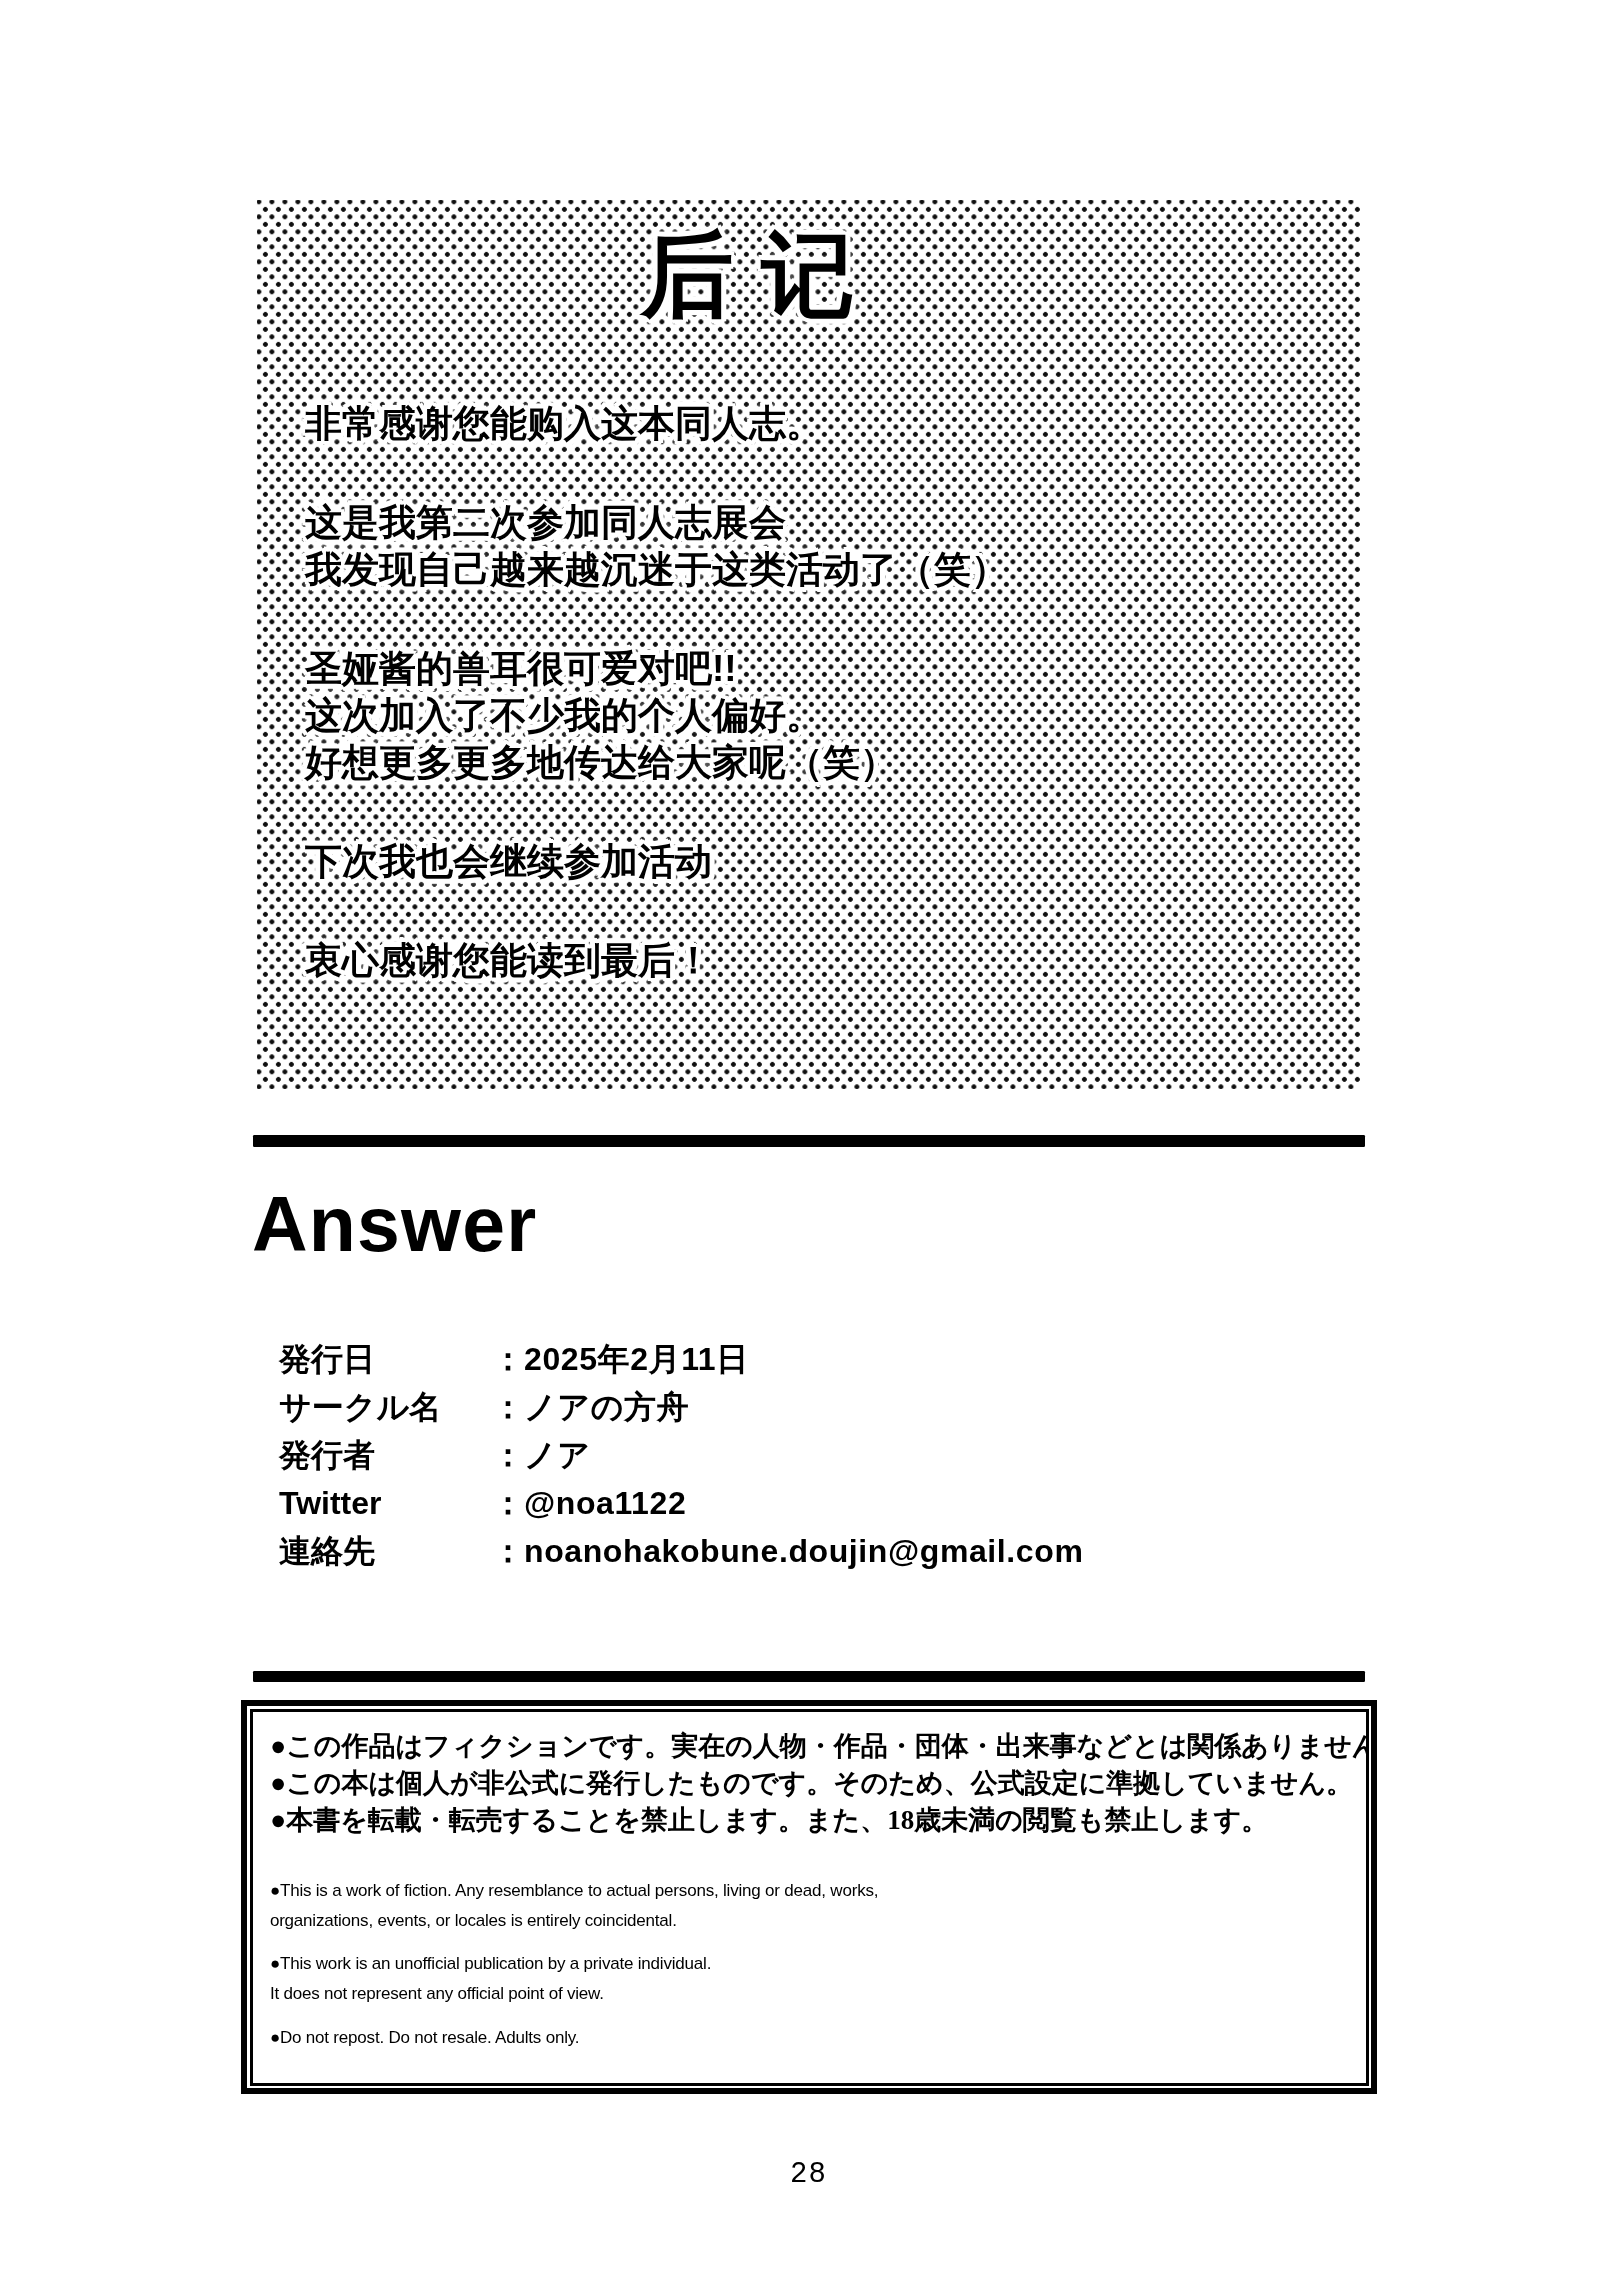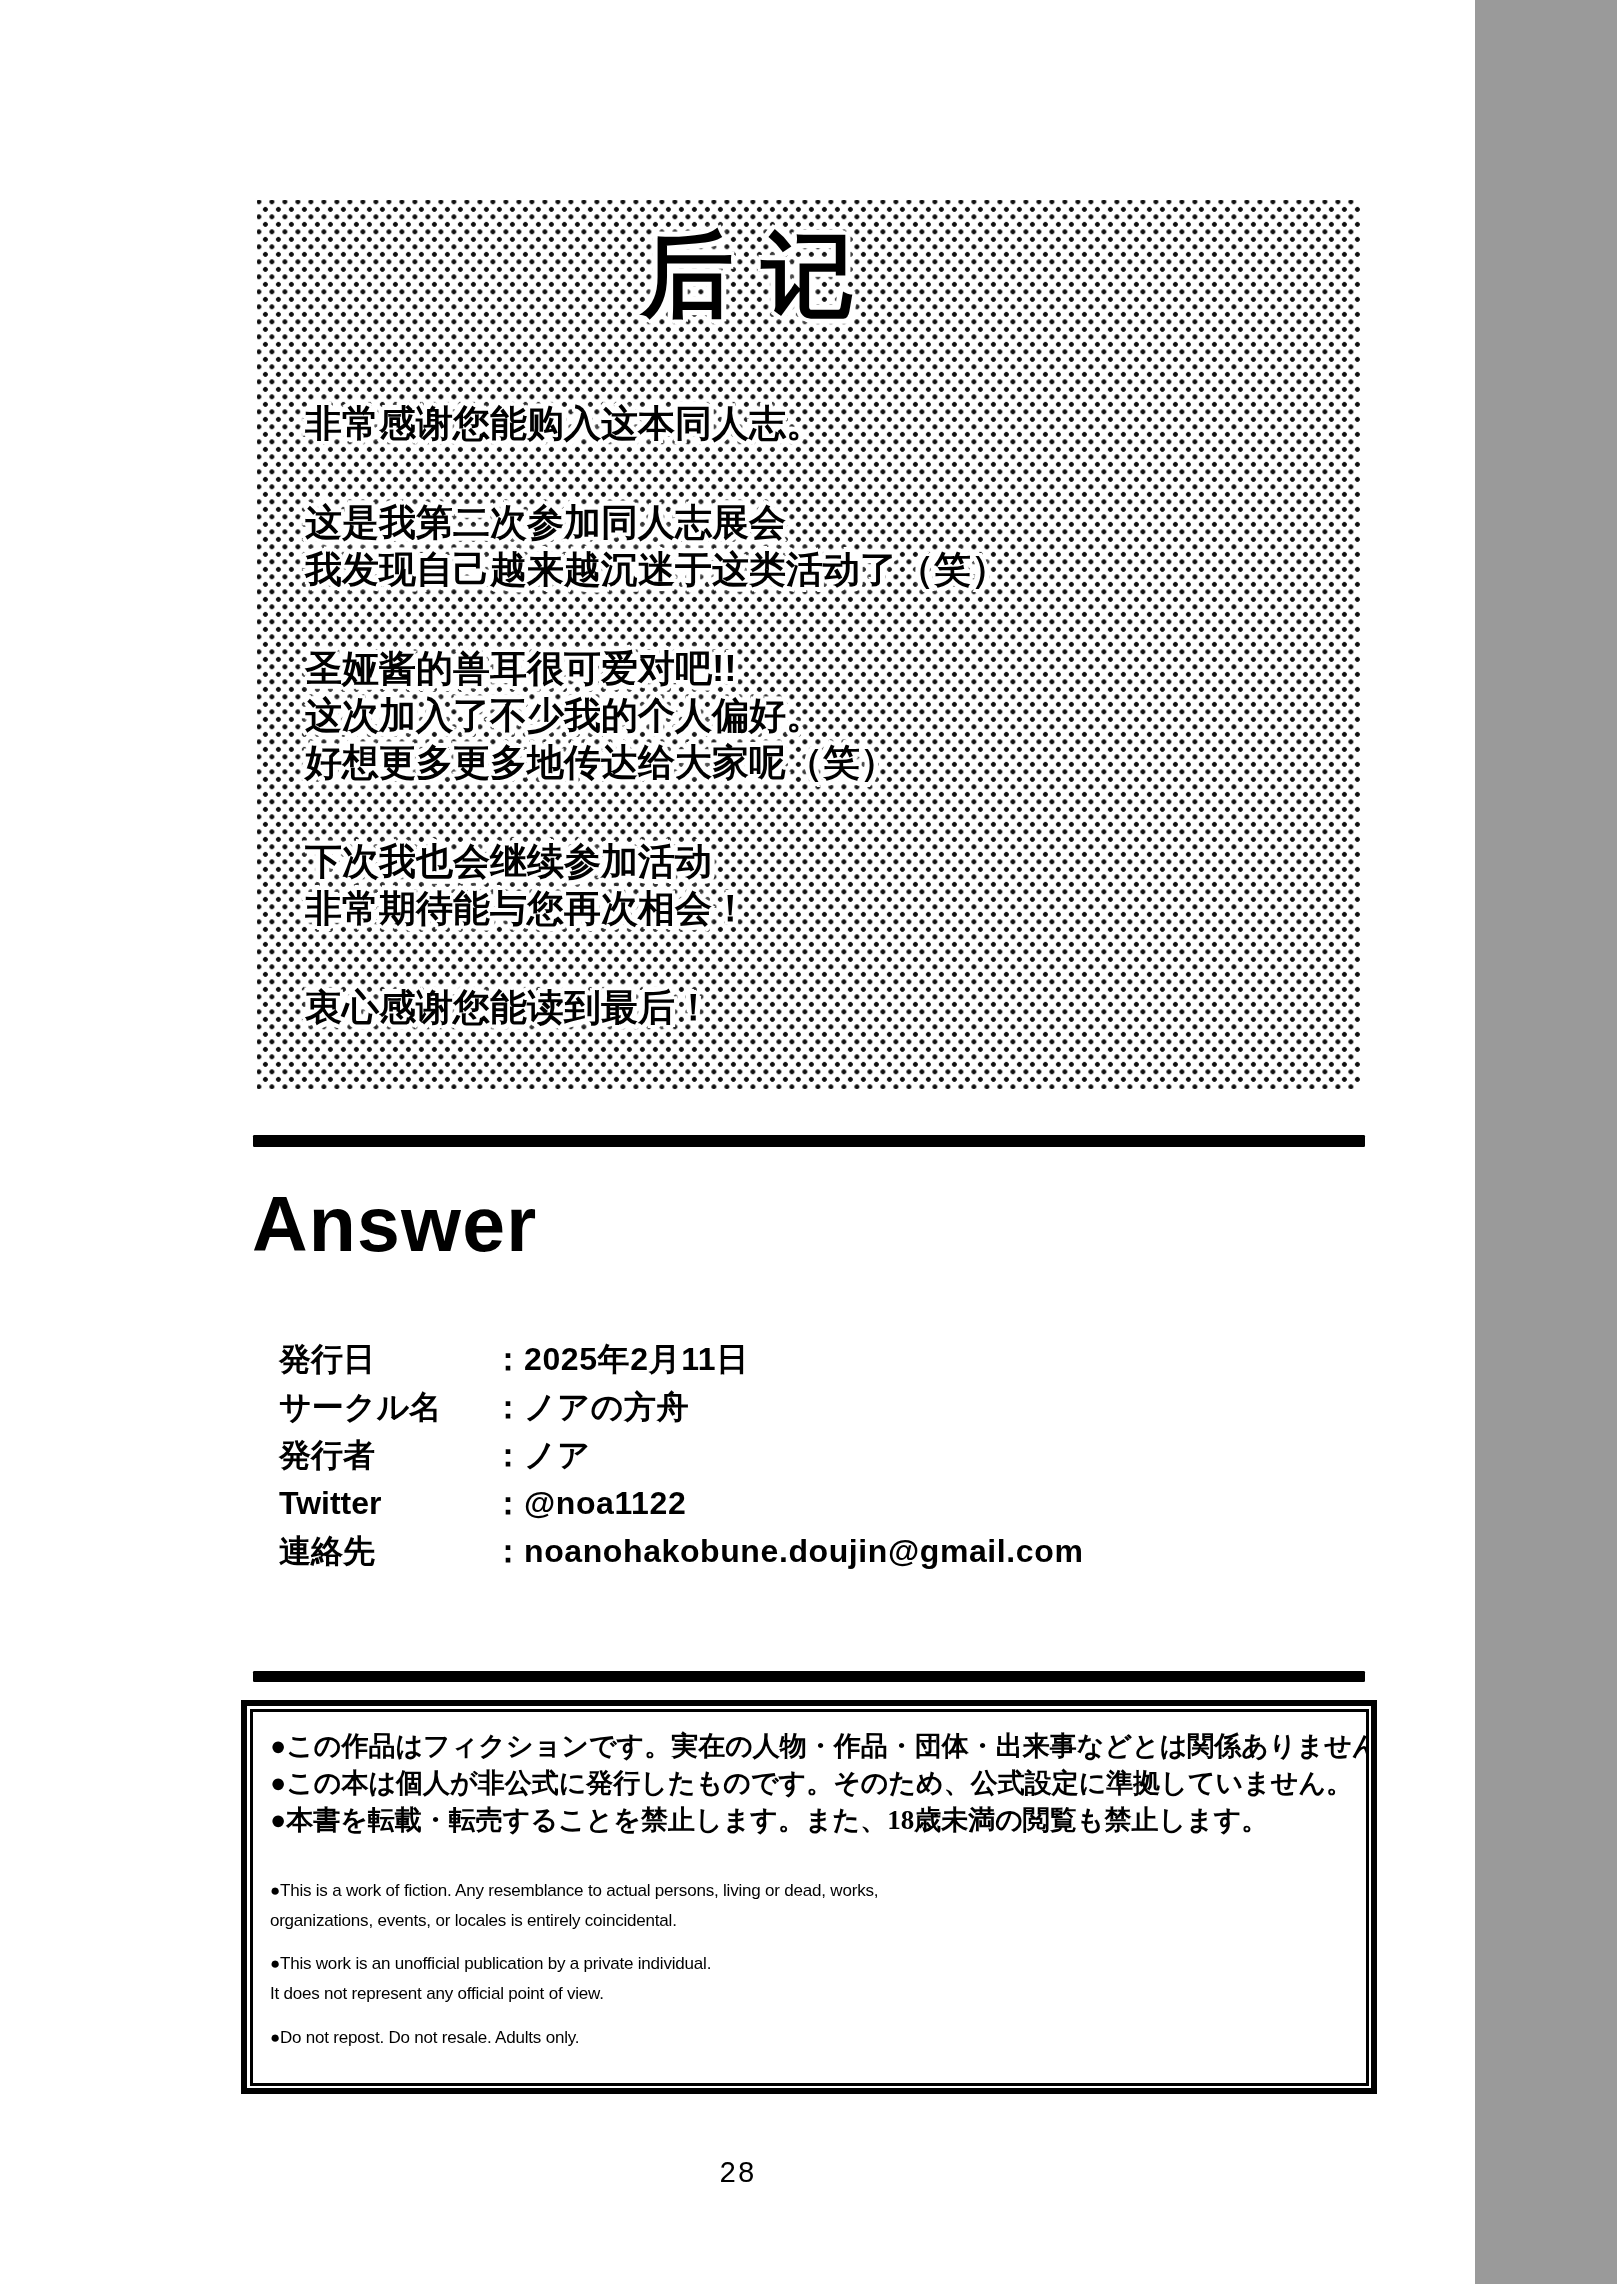--- a/index.html
+++ b/index.html
@@ -1,17 +1,17 @@
 <!DOCTYPE html>
 <html style="font-size:10px"><head>
 <meta charset="utf-8">
 <style>
   html,body{margin:0;padding:0;background:#9a9a9a;}
   .page{
-    position:relative;width:1475px;height:2284px;background:#ffffff;
+    position:relative;width:1617px;height:2284px;background:#ffffff;
     color:#000;font-family:"Liberation Sans","DejaVu Sans",sans-serif;
     overflow:hidden;
   }
   
   .dotbox{
     position:absolute;left:257px;top:200px;width:1103px;height:889px;
     background-color:#fff;
     background-image:
       radial-gradient(circle,#0f0f0f 2.1px,rgba(0,0,0,0) 2.6px),
       radial-gradient(circle,#0f0f0f 2.1px,rgba(0,0,0,0) 2.6px);
@@ -72,21 +72,21 @@
 <body>
 
 <div class="page">
 
   <div class="dotbox">
     <h1 class="aw-title halo">后记</h1>
     <div class="aw-body" id="aw-body">
         <p class="halo"><span>非常感谢您能购入这本同人志。</span></p>
         <p class="halo"><span>这是我第二次参加同人志展会</span><br><span>我发现自己越来越沉迷于这类活动了（笑）</span></p>
         <p class="halo"><span>圣娅酱的兽耳很可爱对吧!!</span><br><span>这次加入了不少我的个人偏好。</span><br><span>好想更多更多地传达给大家呢（笑）</span></p>
-        <p class="halo"><span>下次我也会继续参加活动</span><br><span>非常期待能与您再次相会！</span></p>
+        <p class="halo"><span>下次我也会继续参加活动</span><br></p>
         <p class="halo"><span>衷心感谢您能读到最后！</span></p>
       </div>
   </div>
 
   <div class="bar bar1"></div>
 
   <h2 class="work-title">Answer</h2>
 
   <div class="colophon" id="colophon">
       <div class="c-row">

